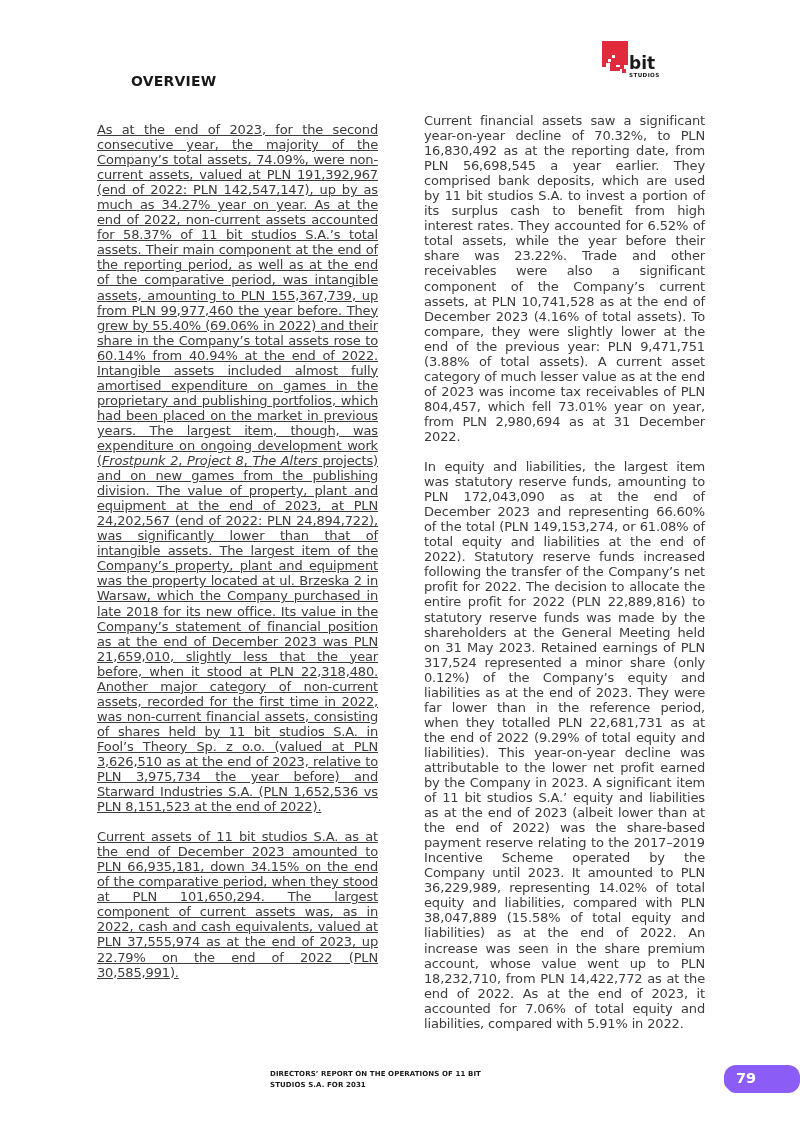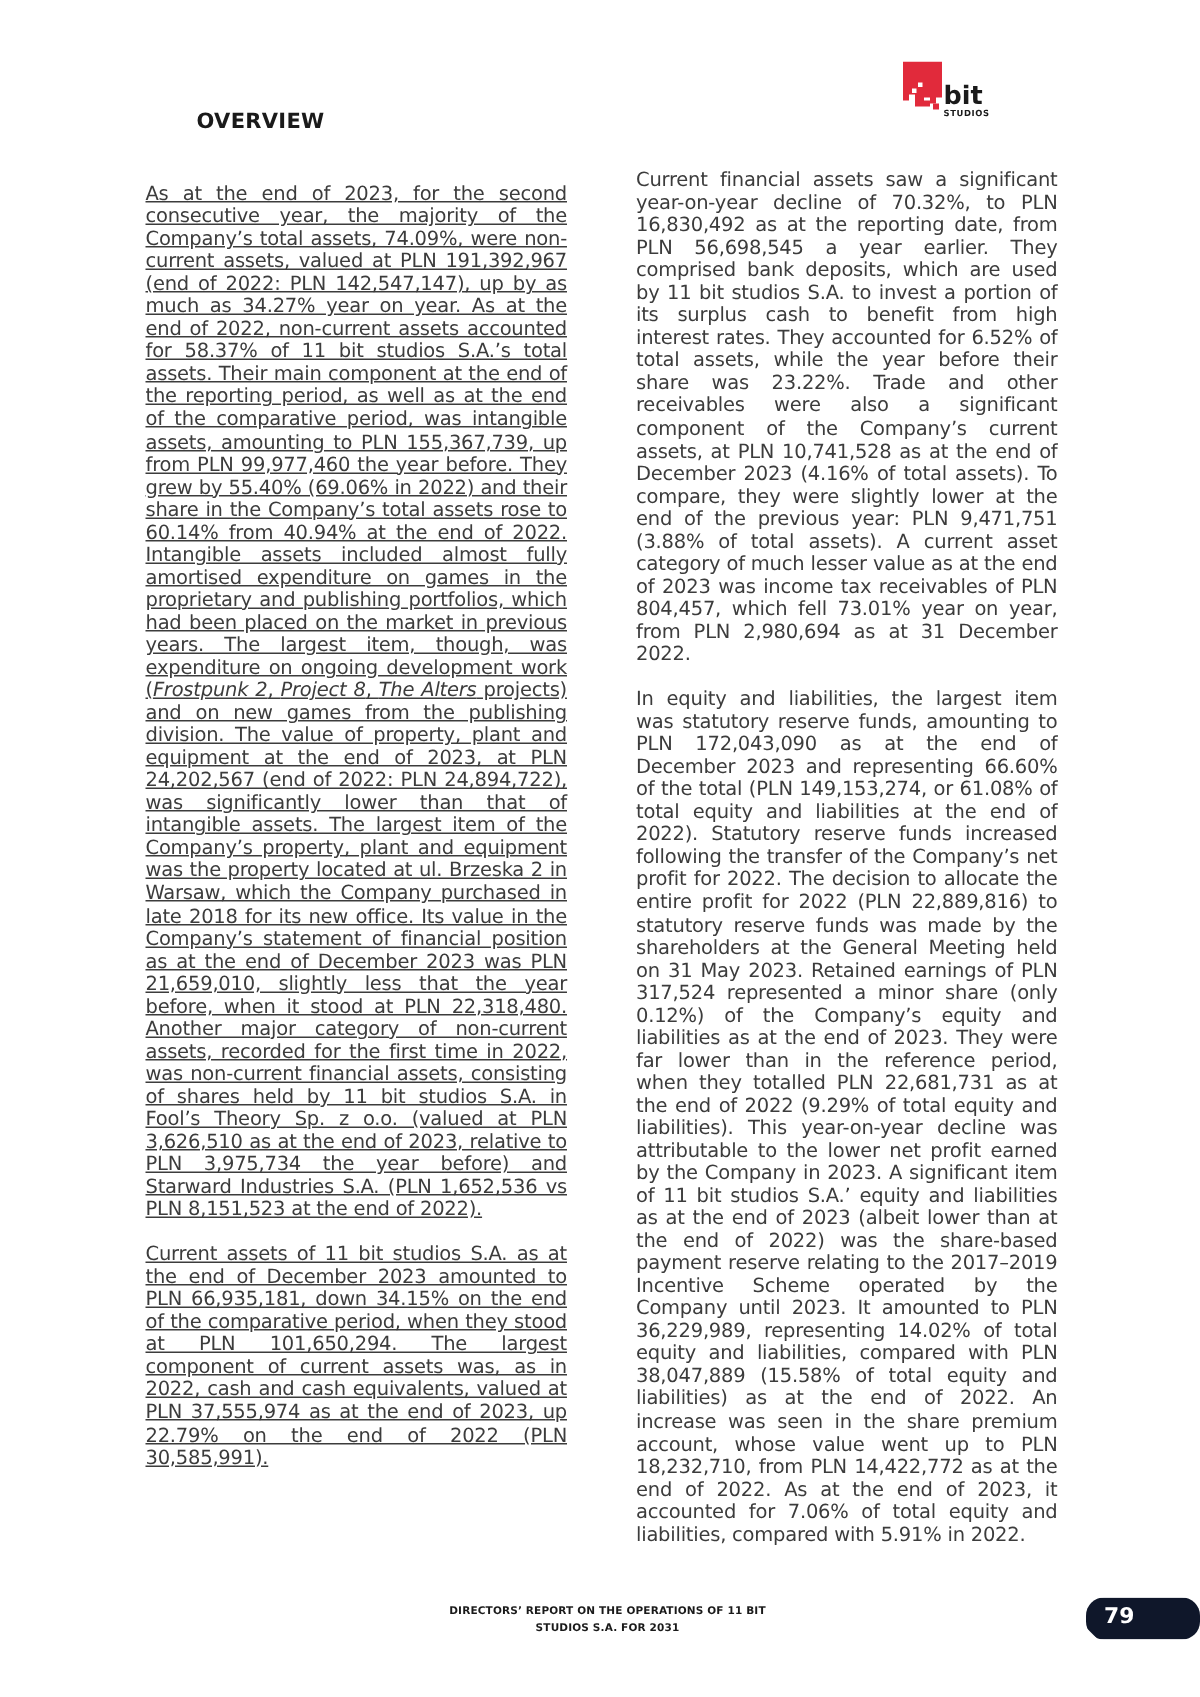--- a/index.html
+++ b/index.html
@@ -7,24 +7,24 @@
            font-family: "DejaVu Sans", "Liberation Sans", sans-serif; color: #3a3a3a; }
     .header-title { position: absolute; left: 97px; top: 73px; font-size: 14px; font-weight: bold;
                     color: #1a1a1a; letter-spacing: 0.2px; padding-left: 34px; }
     .logo { position: absolute; left: 602px; top: 41px; width: 72px; height: 38px; }
     .col { position: absolute; top: 121px; width: 281px; font-size: 13px; line-height: 15.05px;
            text-align: justify; color: #3c3c3c; letter-spacing: -0.15px; }
     .col p { margin: 0 0 15px 0; }
     .col-left { left: 97px; top: 122px; text-decoration: underline; }
     .col-right { left: 424px; top: 113px; }
     em { font-style: italic; }
-    .footer { position: absolute; left: 270px; top: 1069px; width: 270px; text-align: center;
+    .footer { position: absolute; left: 270px; top: 1069px; width: 270px; text-align: left;
               font-size: 7px; font-weight: bold; color: #1a1a1a; line-height: 10.5px; letter-spacing: 0.1px; }
     .page-badge { position: absolute; left: 724px; top: 1065px; width: 76px; height: 28px;
-                  background: #0f172a; clip-path: polygon(0 0, 100% 0, 100% 100%, 8px 100%, 0 calc(100% - 8px)); border-radius: 12px; }
+                  background: #8b5cf6; clip-path: polygon(0 0, 100% 0, 100% 100%, 8px 100%, 0 calc(100% - 8px)); border-radius: 12px; }
     .page-num { position: absolute; left: 12px; top: 5px; font-size: 14.5px; font-weight: bold; color: #ffffff; }
   </style>
 </head>
 <body>
 
 <div class="header-title">OVERVIEW</div>
 
 <div class="logo">
   <svg width="72" height="38" viewBox="0 0 72 38" xmlns="http://www.w3.org/2000/svg">
 

